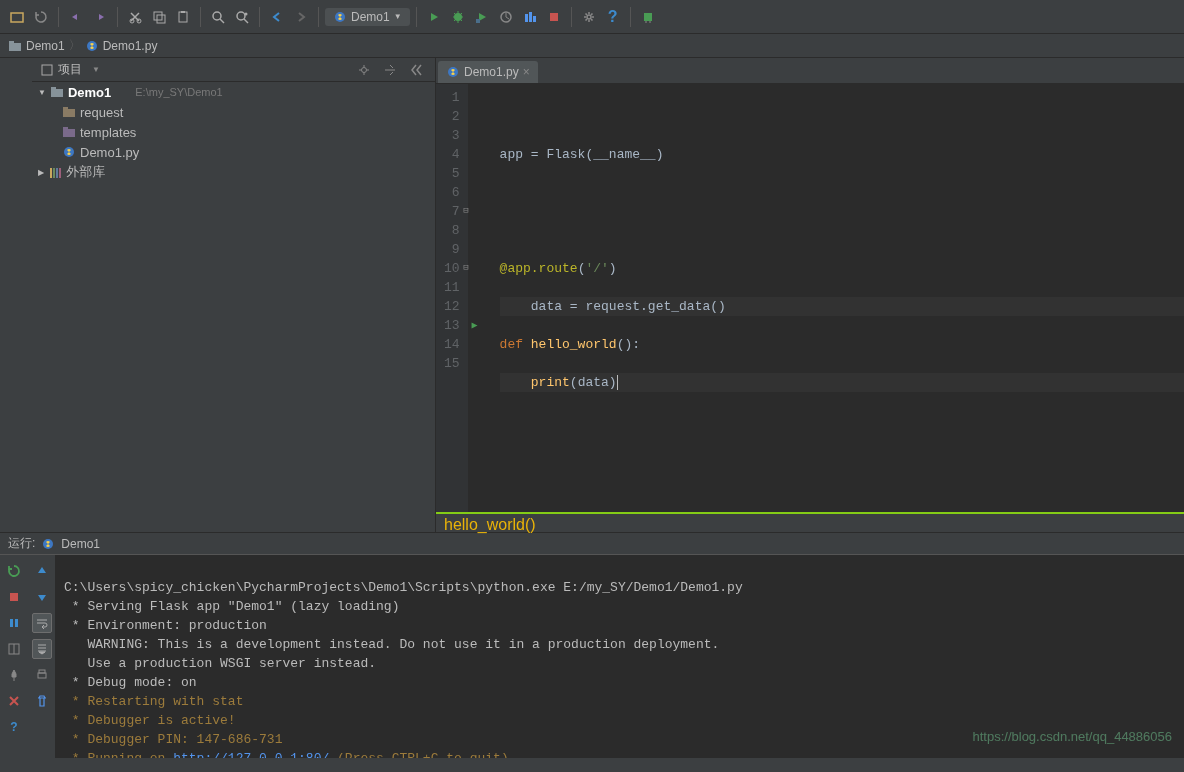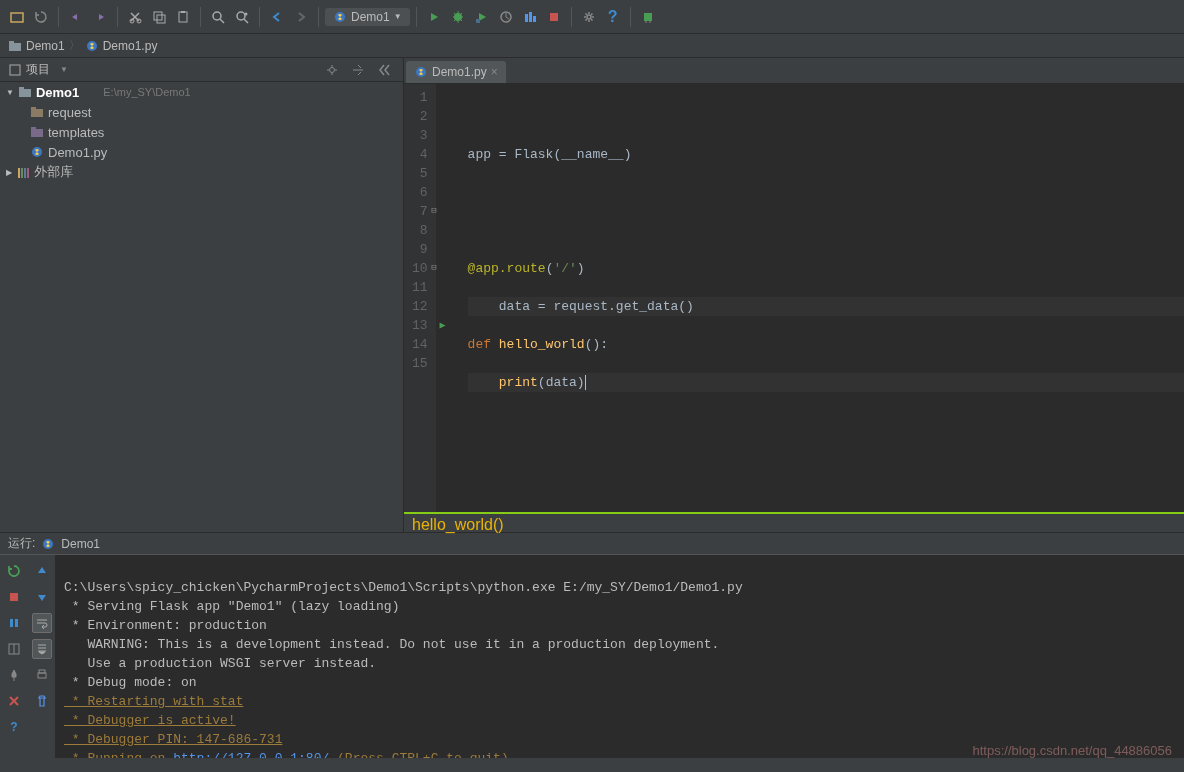--- a/index.html
+++ b/index.html
@@ -3,21 +3,21 @@
 <meta charset="utf-8">
 <style>
 * { margin:0; padding:0; box-sizing:border-box; }
 body { font-family:"Microsoft YaHei",Arial,sans-serif; font-size:12px; background:#3c3f41; color:#bbbbbb; overflow:hidden; width:1184px; height:772px; position:relative; }
 .toolbar { height:34px; background:#3c3f41; border-bottom:1px solid #2b2b2b; display:flex; align-items:center; padding:0 6px; gap:2px; }
 .toolbar .sep { width:1px; height:20px; background:#555; margin:0 4px; }
 .tbtn { width:22px; height:22px; display:flex; align-items:center; justify-content:center; cursor:pointer; border-radius:2px; color:#aaa; }
 .run-config { display:flex; align-items:center; background:#4c5052; border-radius:3px; padding:2px 8px; gap:4px; cursor:pointer; }
 .breadcrumb { height:24px; background:#3c3f41; border-bottom:1px solid #2b2b2b; display:flex; align-items:center; padding:0 8px; gap:4px; color:#bbb; }
 .breadcrumb .chev { color:#666; }
-.split { display:flex; height:474px; }
+.split { display:flex; height:474px;padding-left:32px; }
 .left-pane { width:404px; background:#3c3f41; display:flex; flex-direction:column; border-right:1px solid #2b2b2b; }
 .proj-head { height:24px; background:#3c3f41; border-bottom:1px solid #2b2b2b; display:flex; align-items:center; padding:0 8px; gap:4px; }
 .proj-head .pull { margin-left:auto; display:flex; gap:4px; }
 .tree { flex:1; overflow:auto; font-size:13px; }
 .tree-row { display:flex; align-items:center; padding:2px 0 2px 8px; gap:4px; cursor:pointer; height:20px; }
 .tree-row.d0 { padding-left:6px; }
 .tree-row.d1 { padding-left:30px; }
 .tree-row .path { color:#787878; font-size:11px; margin-left:20px; }
 .right-pane { flex:1; display:flex; flex-direction:column; background:#2b2b2b; }
 .editor-tabs { height:26px; background:#3c3f41; display:flex; align-items:flex-end; border-bottom:1px solid #2b2b2b; }
@@ -35,25 +35,25 @@
 .fn { color:#ffc66d; }
 .str { color:#6a8759; }
 .dec { color:#bbb529; }
 .caret { border-left:1px solid #bbb; animation:blink 1s infinite; }
 .crumb-bottom { background:#3c3f41; border-top:2px solid #84cc16; height:20px; padding:2px 8px; font-size:16px; color:#eab308; }
 .run-title { background:#3c3f41; border-top:1px solid #2b2b2b; height:22px; display:flex; align-items:center; padding:0 8px; gap:6px; font-size:12px; }
 .console { display:flex; height:204px; background:#2b2b2b; border-top:1px solid #555; }
 .cgut1, .cgut2 { width:28px; background:#3c3f41; display:flex; flex-direction:column; align-items:center; gap:6px; padding-top:6px; }
 .cgut2 { border-right:1px solid #2b2b2b;}
 .cbody { flex:1; font-family:"Courier New",monospace; font-size:13px; line-height:19px; color:#bbb; padding:4px 8px; overflow:auto; white-space:pre; }
-.cbody .ylw { color:#9c7b3b;text-decoration:underline; }
+.cbody .ylw { color:#9c7b3b; }
 .cbody a { color:#5394ec; text-decoration:underline; }
 .cbtn { width:20px; height:20px; display:flex; align-items:center; justify-content:center; cursor:pointer; border-radius:2px; }
 .cbtn.sel { background:#515658; border:1px solid #6e6e6e; }
-.watermark { position:absolute; right:12px; bottom:14px; color:#fca5a5; font-size:13px; opacity:.4; font-family:Arial; pointer-events:none; }
+.watermark { position:absolute; right:12px; bottom:28px; color:#86efac; font-size:13px; opacity:.4; font-family:Arial; pointer-events:none; }
 svg { display:block; }
 </style>
 </head>
 <body>
 
 <div class="toolbar">
   <div class="tbtn">
       <svg width="14" height="14">
         <rect x="1" y="3" width="12" height="9" fill="none" stroke="#c9a85f" stroke-width="1.5"></rect>
       </svg>

